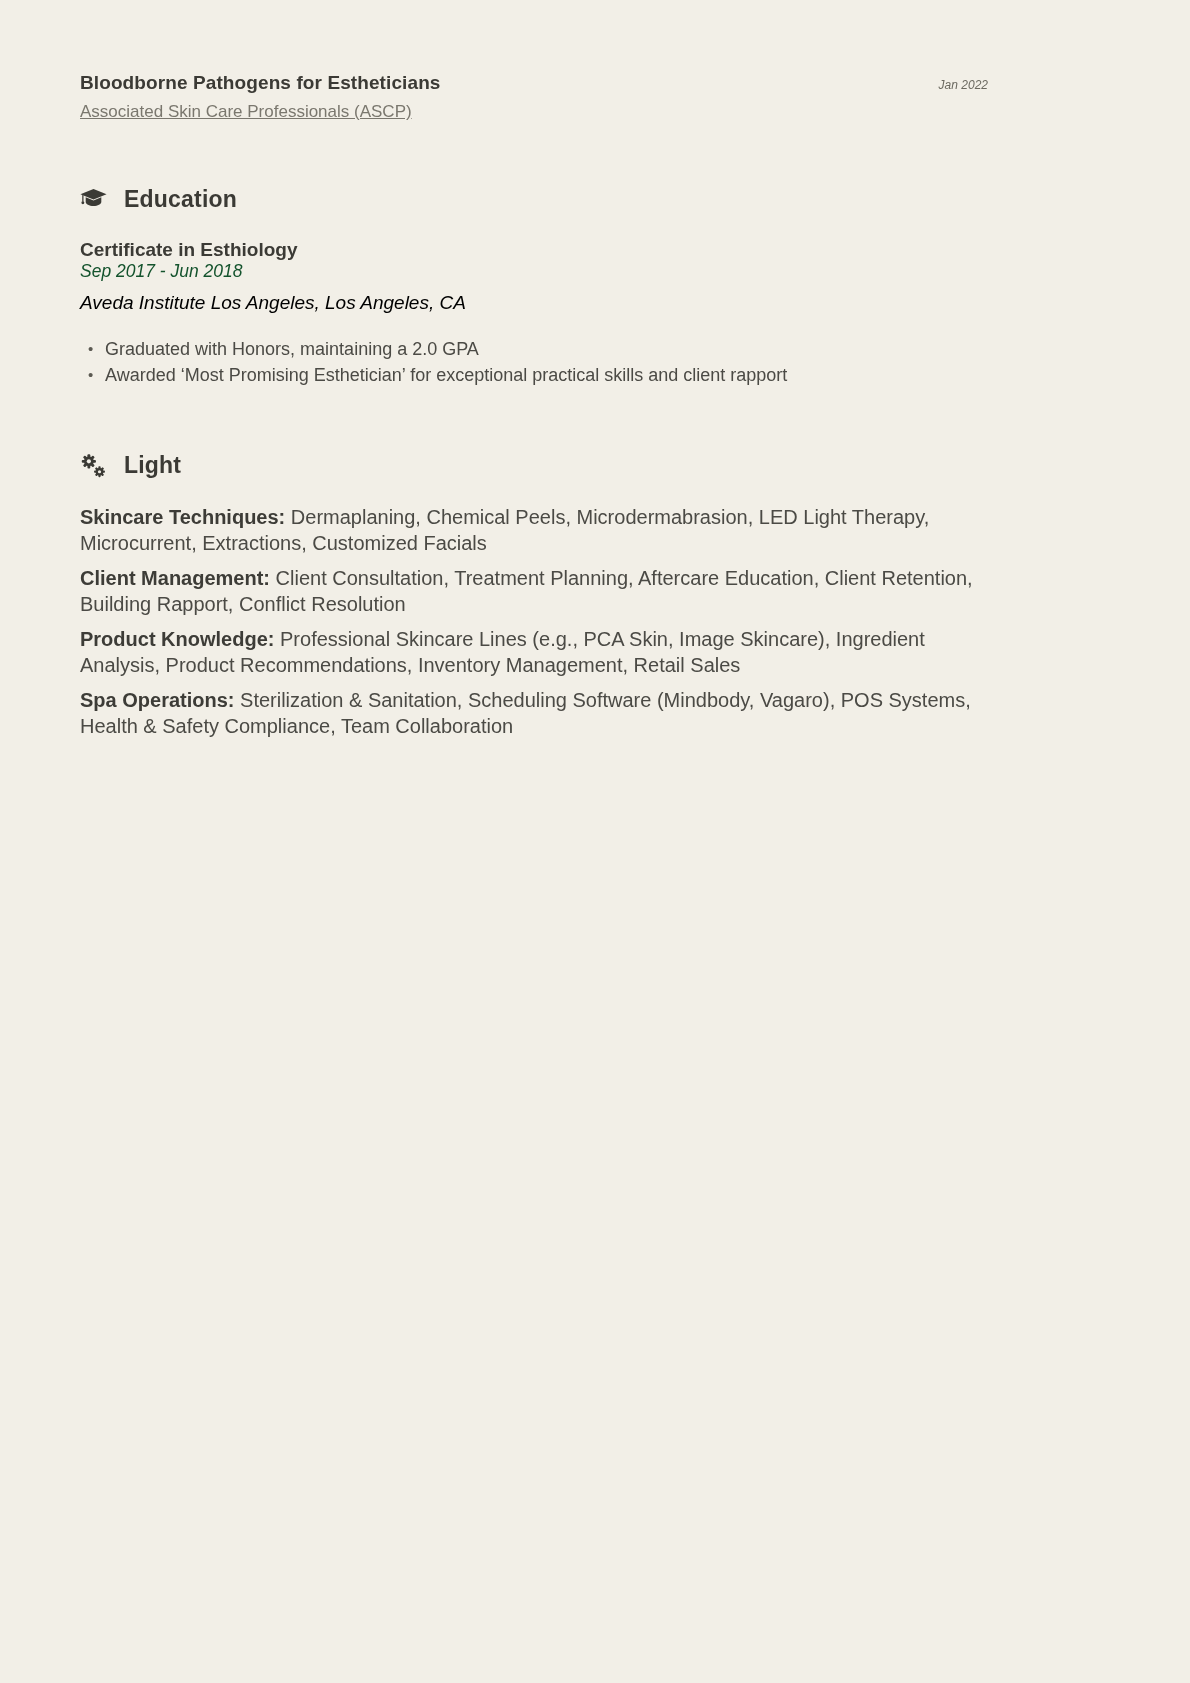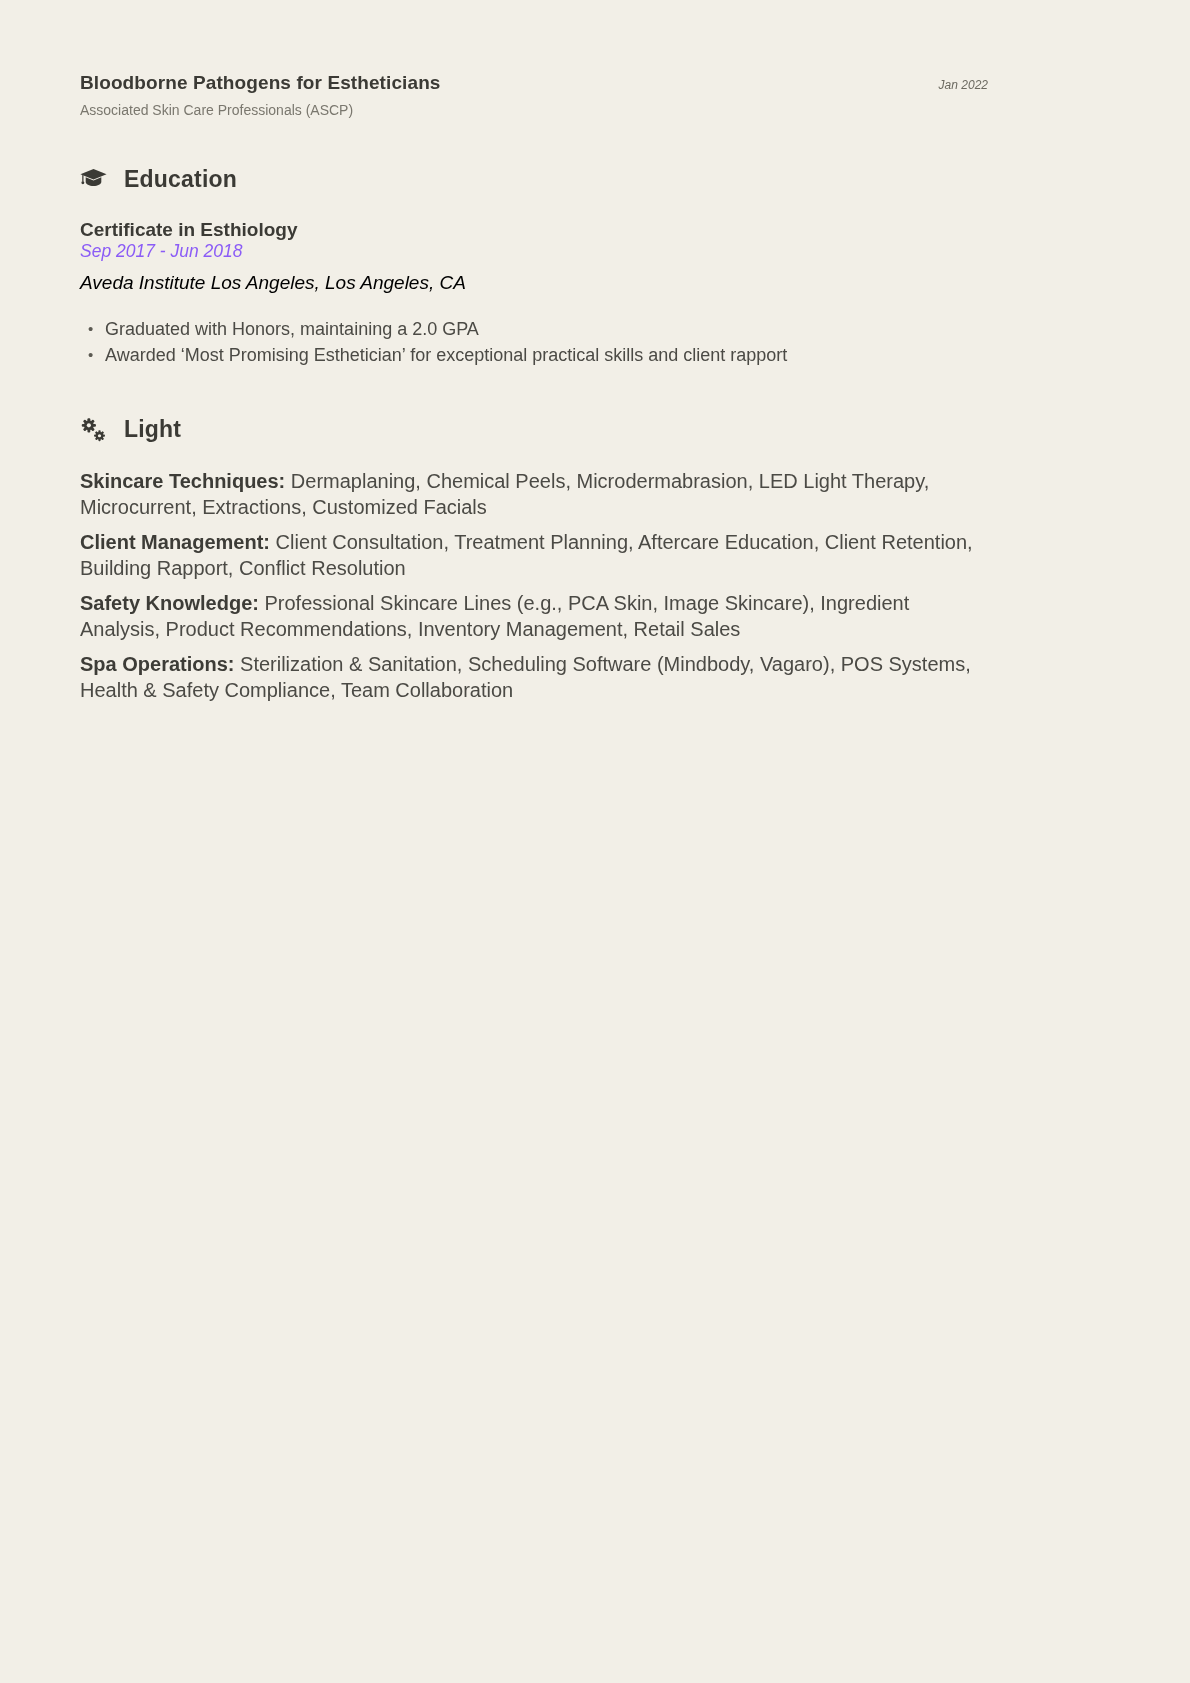--- a/index.html
+++ b/index.html
@@ -29,30 +29,31 @@
     color: #3b3a35;
     letter-spacing: .1px;
   }
   .cert-date {
     font-size: 12px;
     font-style: italic;
     color: #6b6960;
   }
   .cert-issuer {
     margin-top: 8px;
-    font-size: 14px;
+    font-size: 17px;
     color: #7a776e;
+    text-decoration: underline;
   }
 
   
   .section-header {
     display: flex;
     align-items: center;
     gap: 17px;
-    margin-top: 48px;
+    margin-top: 64px;
     color: #3b3a35;
   }
   .section-header .icon { width: 27px; height: 24px; flex: 0 0 auto; display: flex; align-items: center; }
   .section-header .icon svg { width: 100%; height: 100%; }
   .section-title {
     font-size: 23px;
     font-weight: 700;
     letter-spacing: .2px;
   }
 
@@ -65,21 +66,21 @@
     flex-direction: column;
   }
   .entry-degree {
     font-size: 19px;
     font-weight: 700;
     color: #3b3a35;
   }
   .entry-dates {
     font-size: 17.5px;
     font-style: italic;
-    color: #8b5cf6;
+    color: #14532d;
     text-align: center;
   }
   .entry-institution {
     margin-top: 10px;
     font-size: 19px;
     font-style: italic;
     color: #000000;
   }
   ul.entry-bullets {
     margin-top: 22px;
@@ -183,21 +184,21 @@
   <div class="skills-list">
     <p class="skill-line">
       <span class="skill-label">Skincare Techniques:</span>
       <span>Dermaplaning, Chemical Peels, Microdermabrasion, LED Light Therapy, Microcurrent, Ex­tractions, Customized Facials</span>
     </p>
     <p class="skill-line">
       <span class="skill-label">Client Management:</span>
       <span>Client Consultation, Treatment Planning, Aftercare Education, Client Retention, Building Rapport, Conflict Resolution</span>
     </p>
     <p class="skill-line">
-      <span class="skill-label">Safety Knowledge:</span>
+      <span class="skill-label">Product Knowledge:</span>
       <span>Professional Skincare Lines (e.g., PCA Skin, Image Skincare), Ingredient Analysis, Product Recommendations, Inventory Management, Retail Sales</span>
     </p>
     <p class="skill-line">
       <span class="skill-label">Spa Operations:</span>
       <span>Sterilization &amp; Sanitation, Scheduling Software (Mindbody, Vagaro), POS Systems, Health &amp; Safety Compliance, Team Collaboration</span>
     </p>
   </div>
 
 </div>
 

